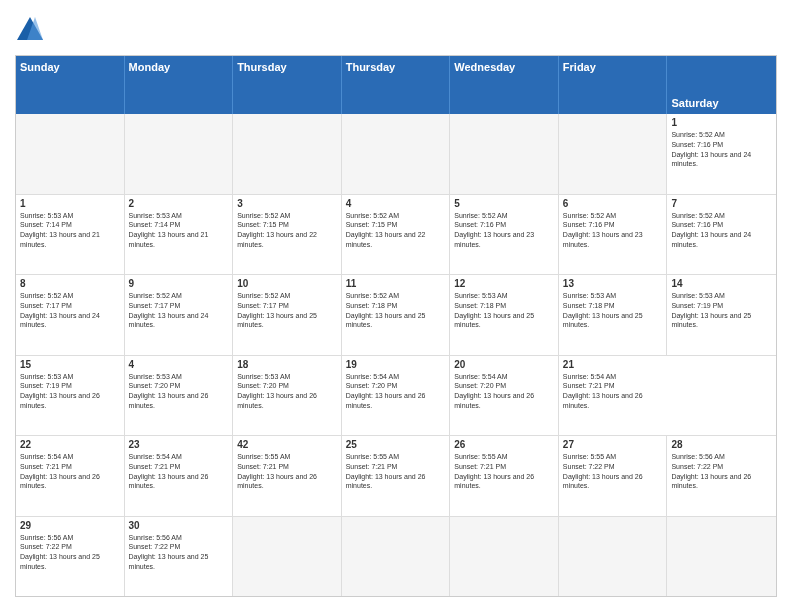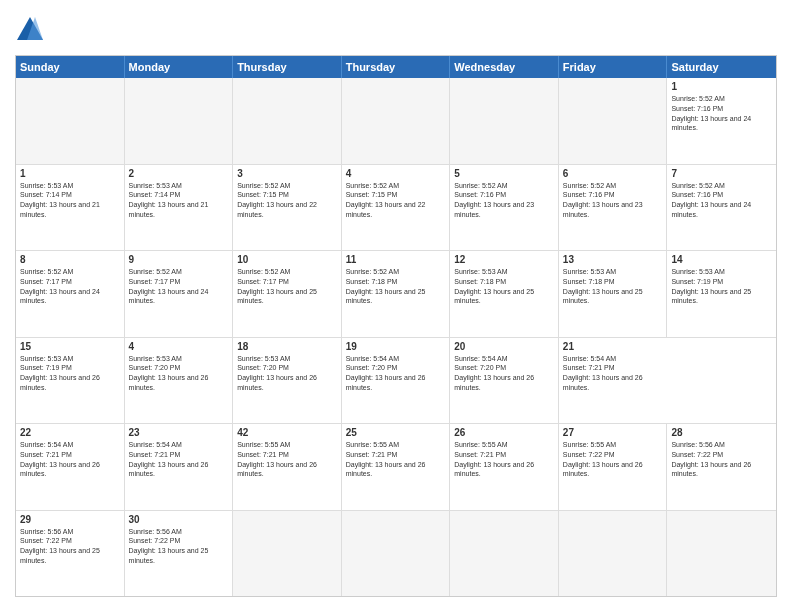--- a/index.html
+++ b/index.html
@@ -74,20 +74,21 @@
     .cal-header-cell {
       color: white;
       font-size: 11px;
       font-weight: bold;
       padding: 5px 4px;
       text-align: left;
       border-right: 1px solid #4a8bd0;
     }
     .cal-header-cell:last-child {
       border-right: none;
+      margin-top: 36px;
     }
     .cal-body {
       flex: 1;
       display: flex;
       flex-direction: column;
     }
     .cal-row {
       display: grid;
       grid-template-columns: repeat(7, 1fr);
       flex: 1;

